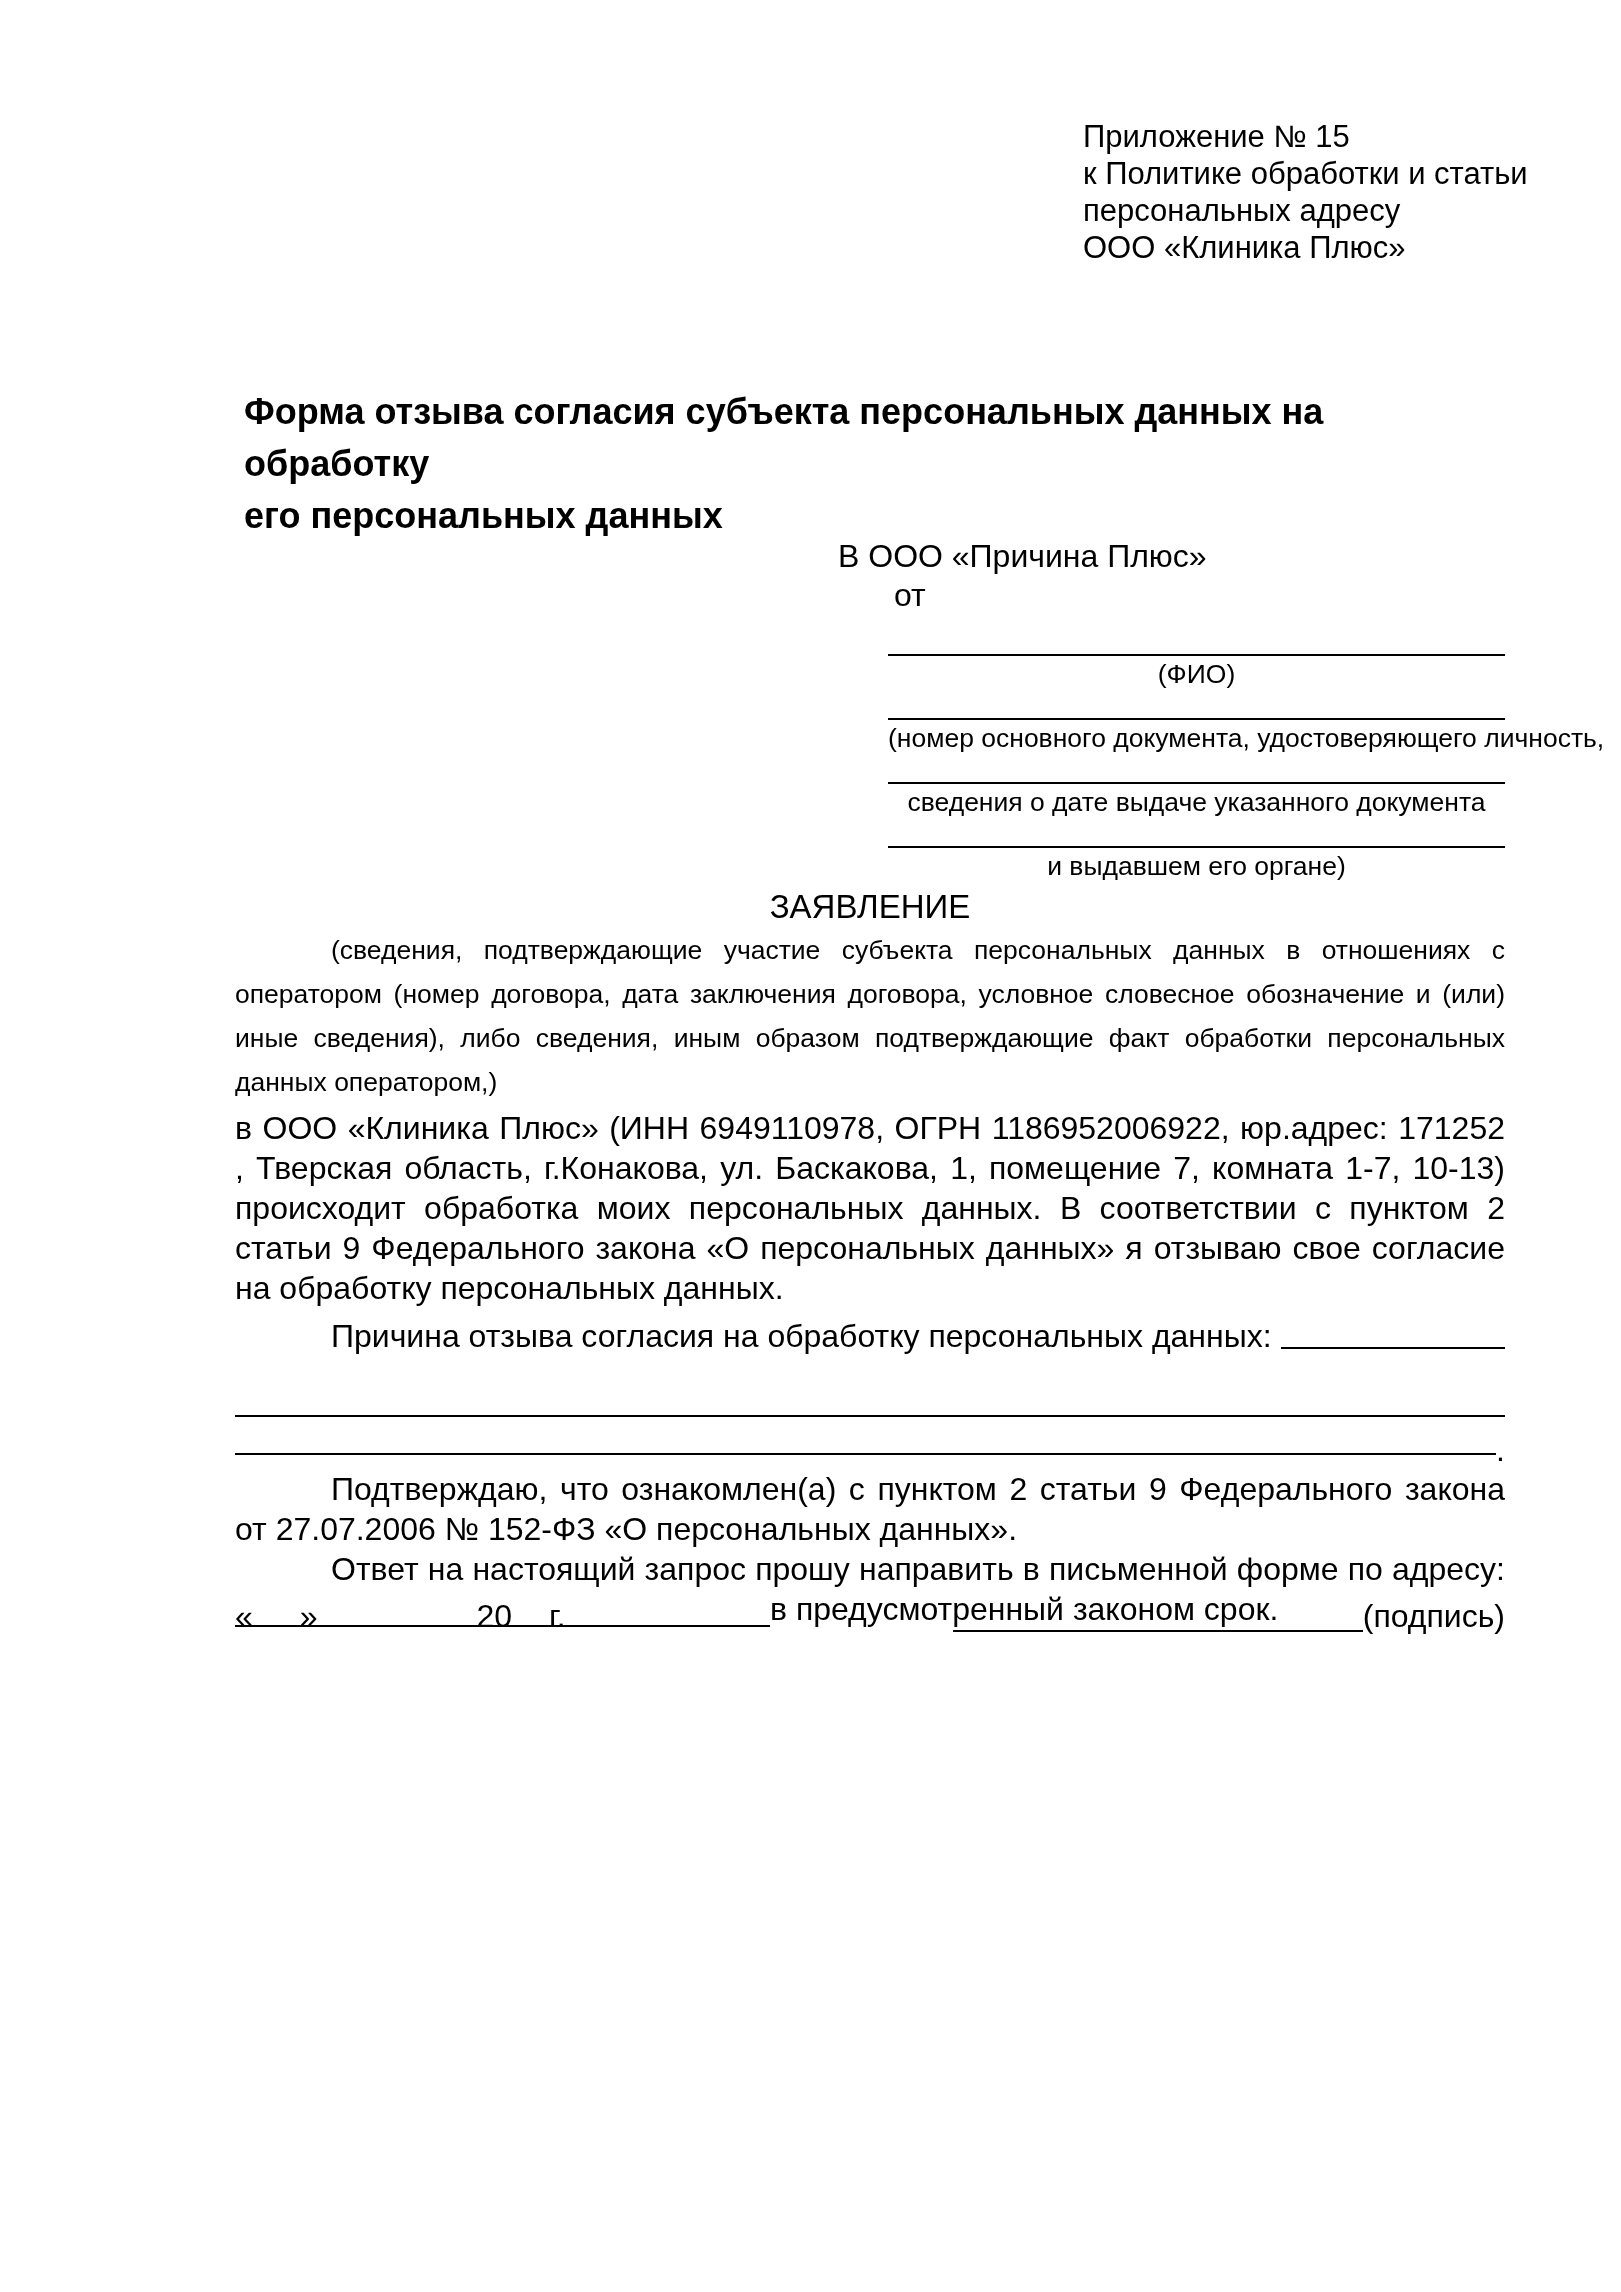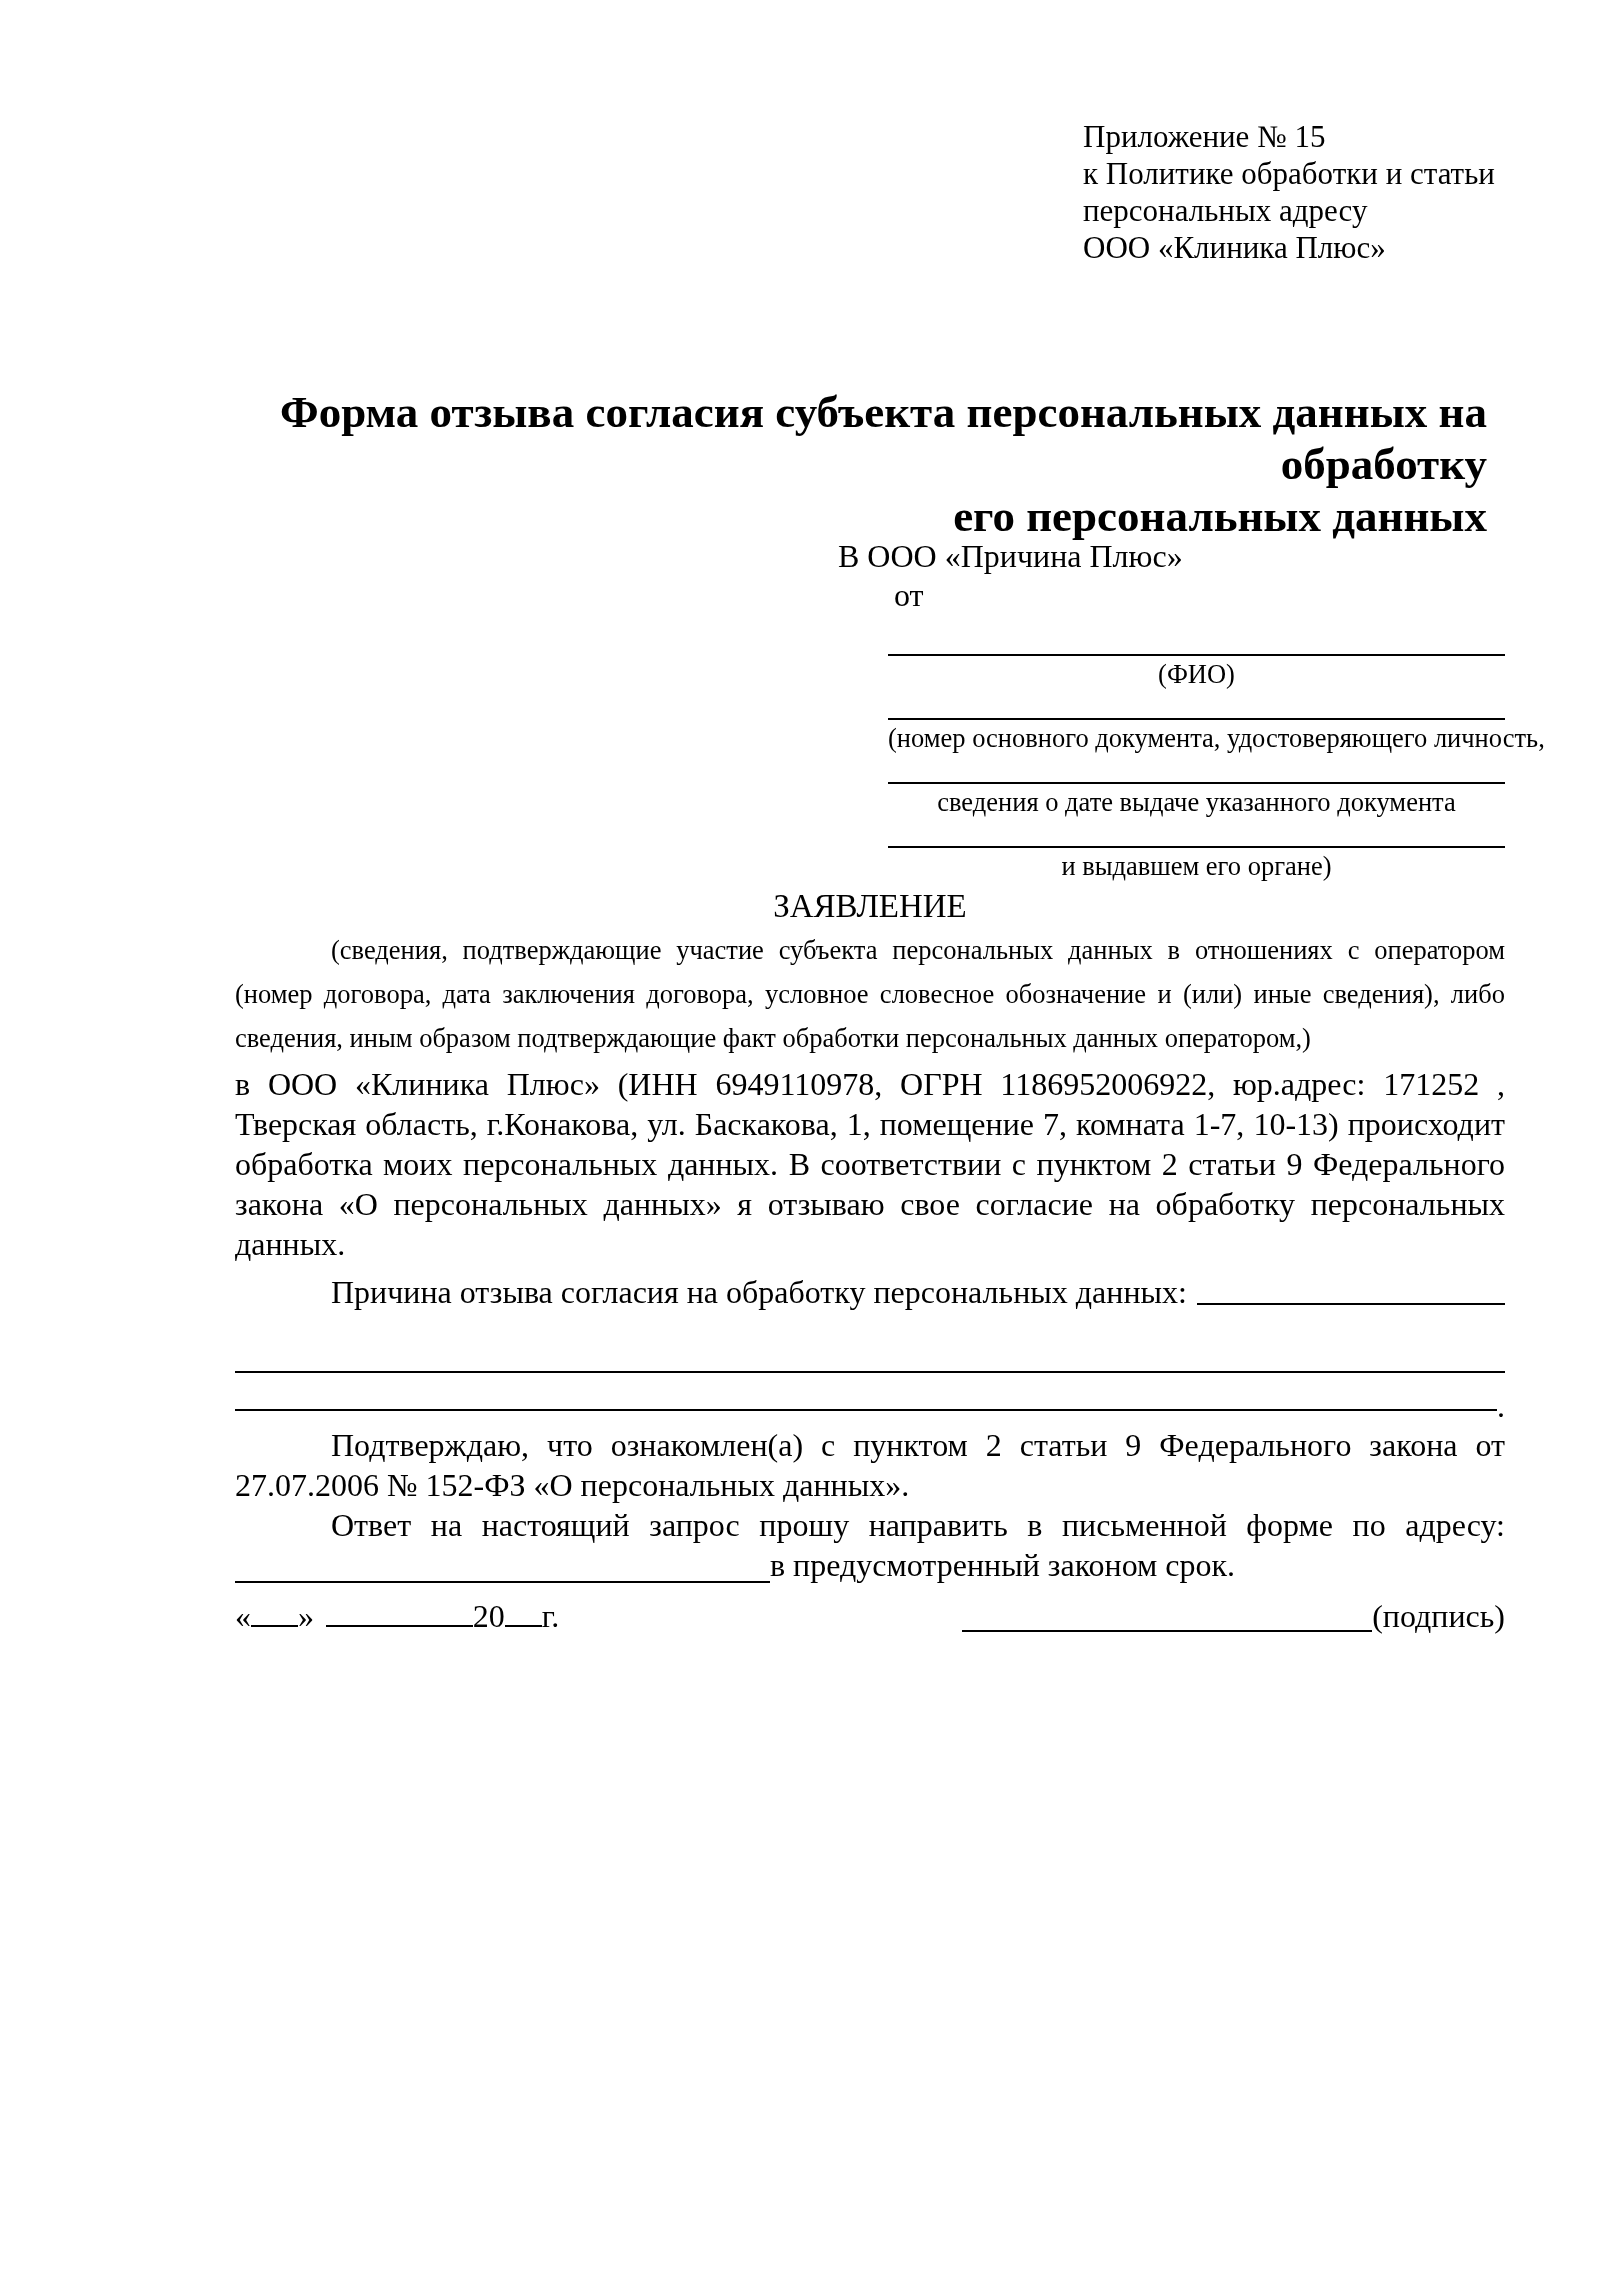--- a/index.html
+++ b/index.html
@@ -3,44 +3,44 @@
 <meta charset="utf-8">
 <style>
   * { margin: 0; padding: 0; box-sizing: border-box; }
   html, body { background: #ffffff; }
   .page {
     position: relative;
     width: 1621px;
     height: 2293px;
     background: #ffffff;
     color: #000000;
-    font-family: Liberation Serif, serif;
+    font-family: Liberation Sans, sans-serif;
     overflow: hidden;
   }
 
   
   .appendix {
     position: absolute;
     left: 1083px;
     top: 118px;
     width: 451px;
     font-size: 31px;
     line-height: 37px;
     text-align: left;
   }
 
   
   .doc-title {
     position: absolute;
-    left: 217px;
+    left: 244px;
     top: 386px;
     width: 1270px;
-    text-align: right;
+    text-align: left;
     font-weight: bold;
-    font-size: 45px;
+    font-size: 36px;
     line-height: 52px;
   }
 
   
   .addressee {
     position: absolute;
     left: 838px;
     top: 537px;
     width: 676px;
     font-size: 32px;

